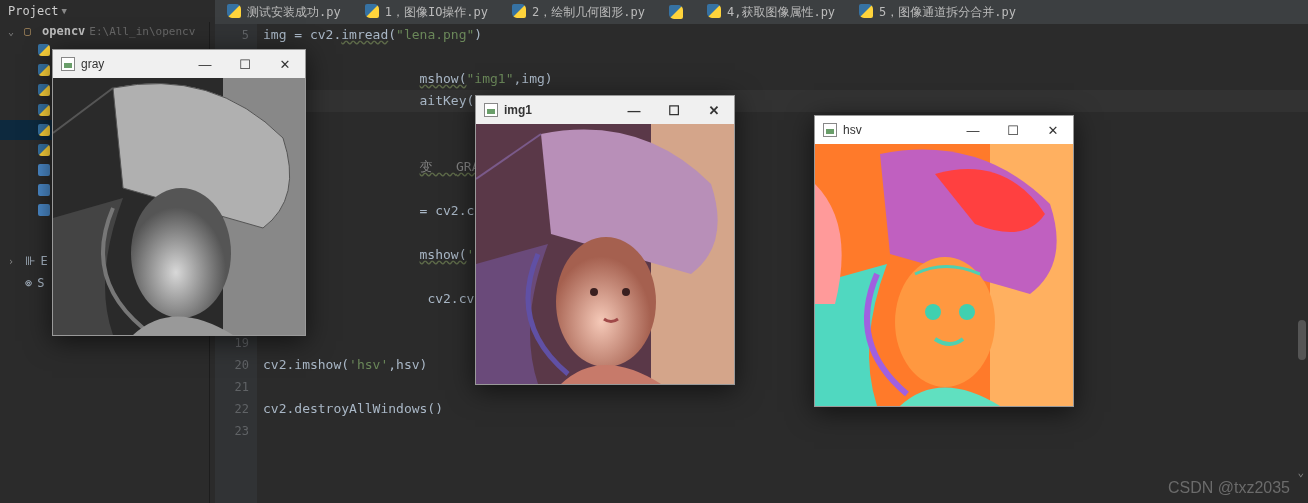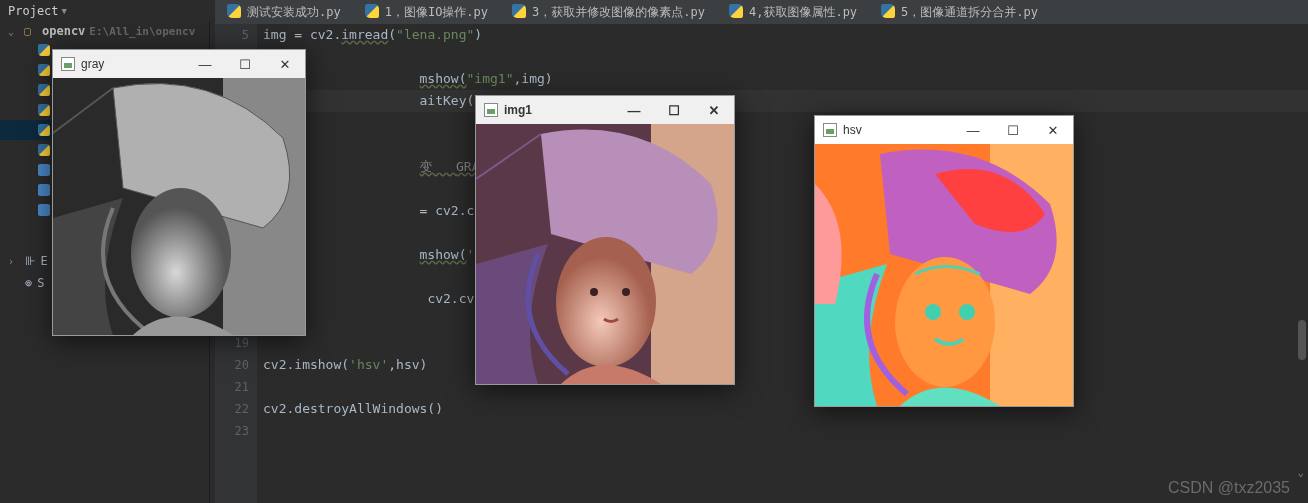--- a/index.html
+++ b/index.html
@@ -71,21 +71,21 @@
     .sidebar-row {
       display: flex;
       align-items: center;
       padding: 2px 0 2px 8px;
       gap: 4px;
       font-size: 12px;
     }
     .chevron { color: #888; font-size: 10px; width: 12px; }
     .folder-icon { color: #aa8b5e; width: 14px; }
     .folder-name { color: #bbb; font-weight: bold; }
-    .folder-path { color: #666; font-size: 11px; font-weight: bold; }
+    .folder-path { color: #666; font-size: 11px; }
     .file-row {
       display: flex;
       align-items: center;
       padding: 2px 0 2px 38px;
       gap: 5px;
       height: 20px;
     }
     .file-row.selected { background: #0d293e; }
     .py-icon-small {
       width: 12px;
@@ -242,21 +242,24 @@
   <div class="tab">
     <span class="py-icon"></span>
     <span>测试安装成功.py</span>
   </div>
   <div class="tab">
     <span class="py-icon"></span>
     <span>1，图像IO操作.py</span>
   </div>
   <div class="tab">
     <span class="py-icon"></span>
-    <span>3，获取并修改图像的像素点.py</span>
+    <span>2，绘制几何图形.py</span>
+  </div>
+  <div class="tab">
+    <span class="py-icon"></span>
   </div>
   <div class="tab">
     <span class="py-icon"></span>
     <span>4,获取图像属性.py</span>
   </div>
   <div class="tab">
     <span class="py-icon"></span>
     <span>5，图像通道拆分合并.py</span>
   </div>
 </div>

